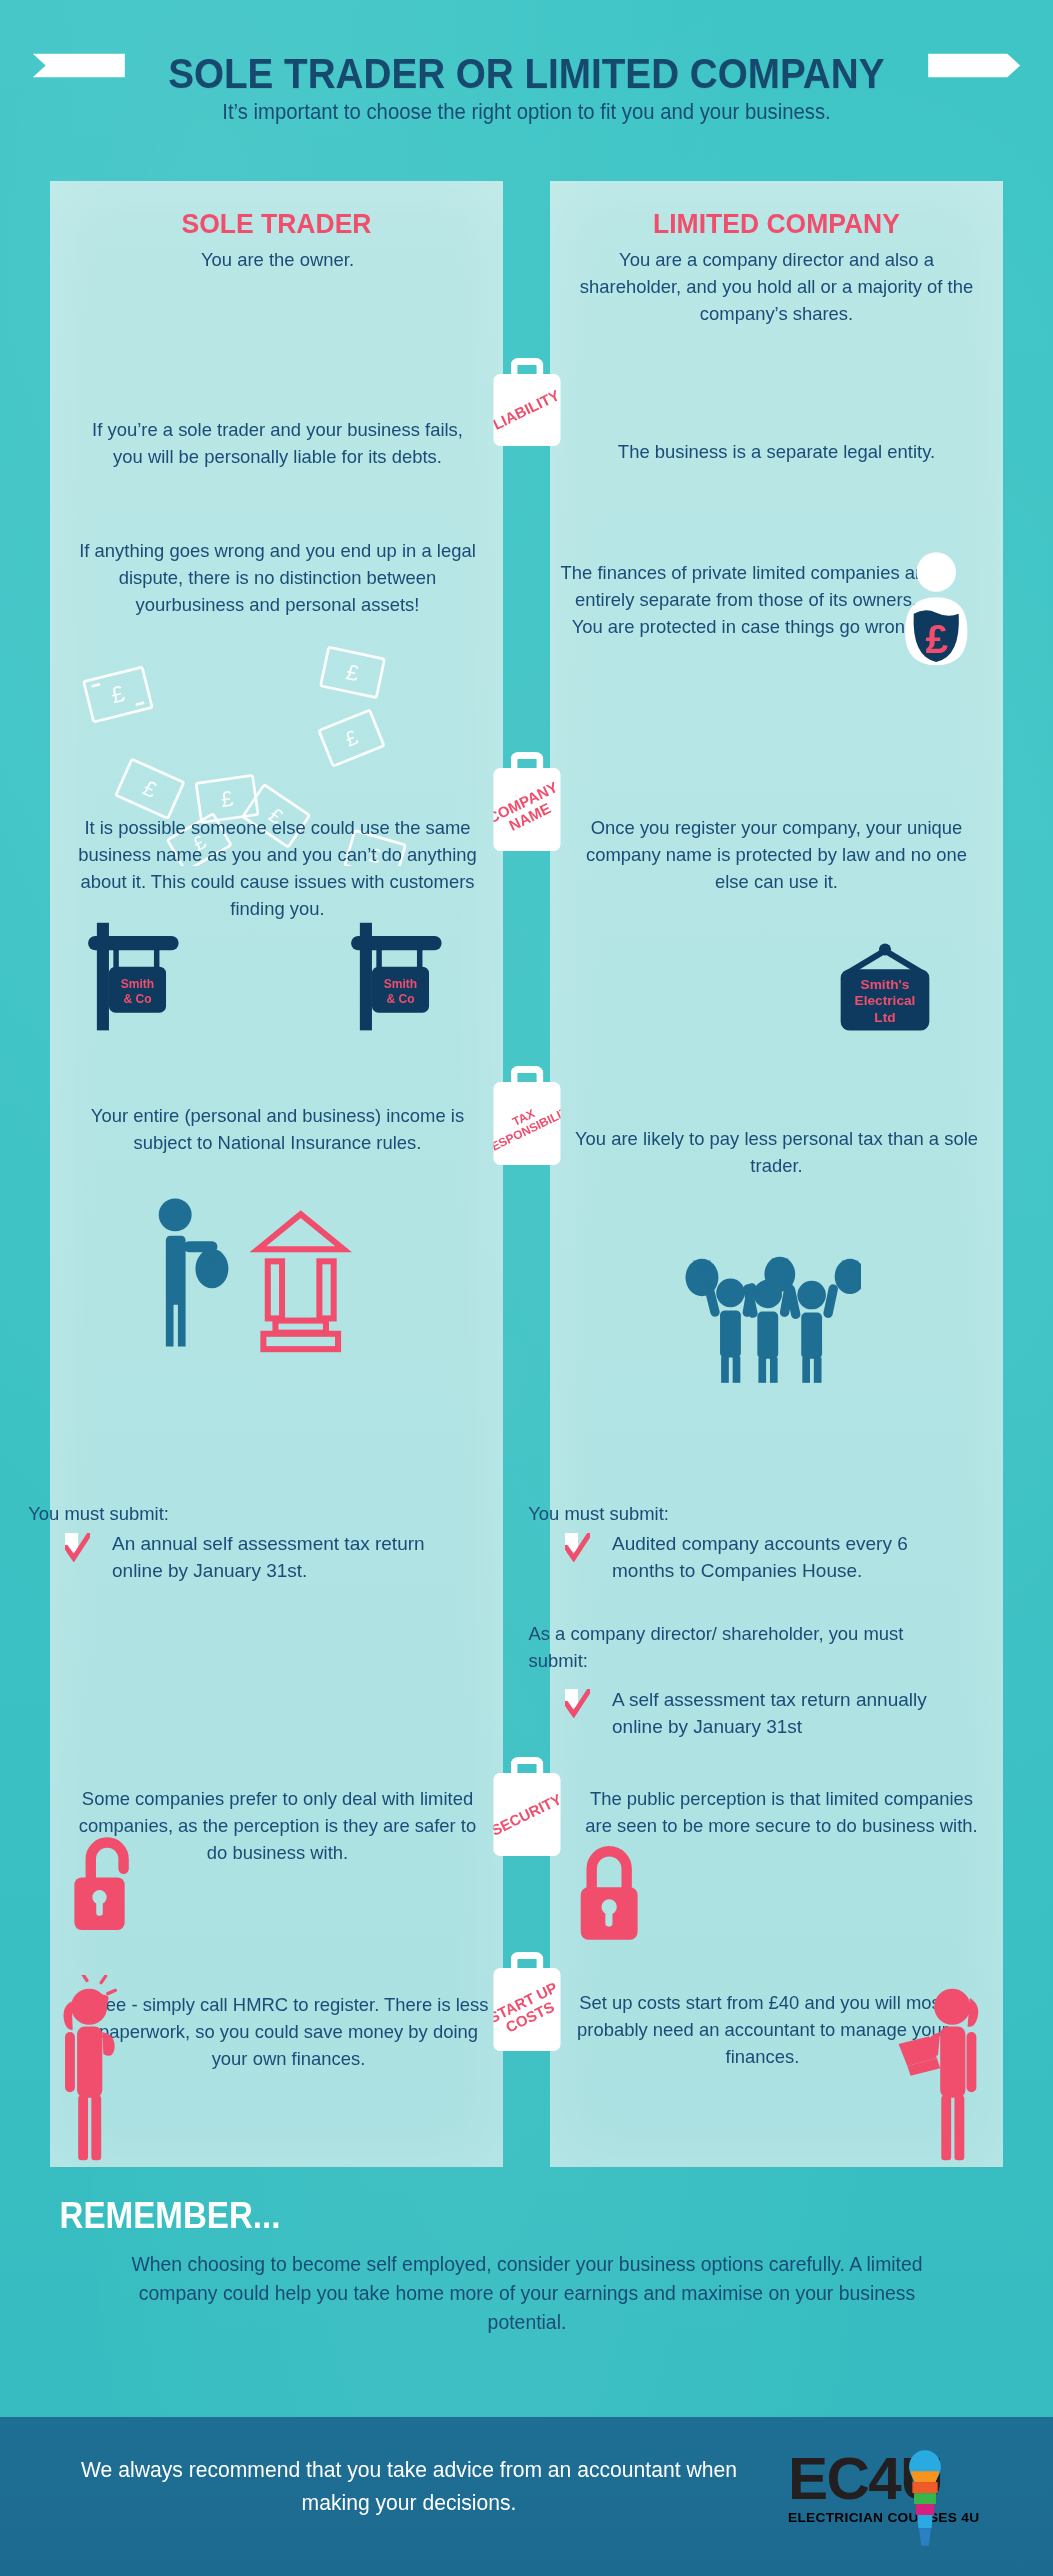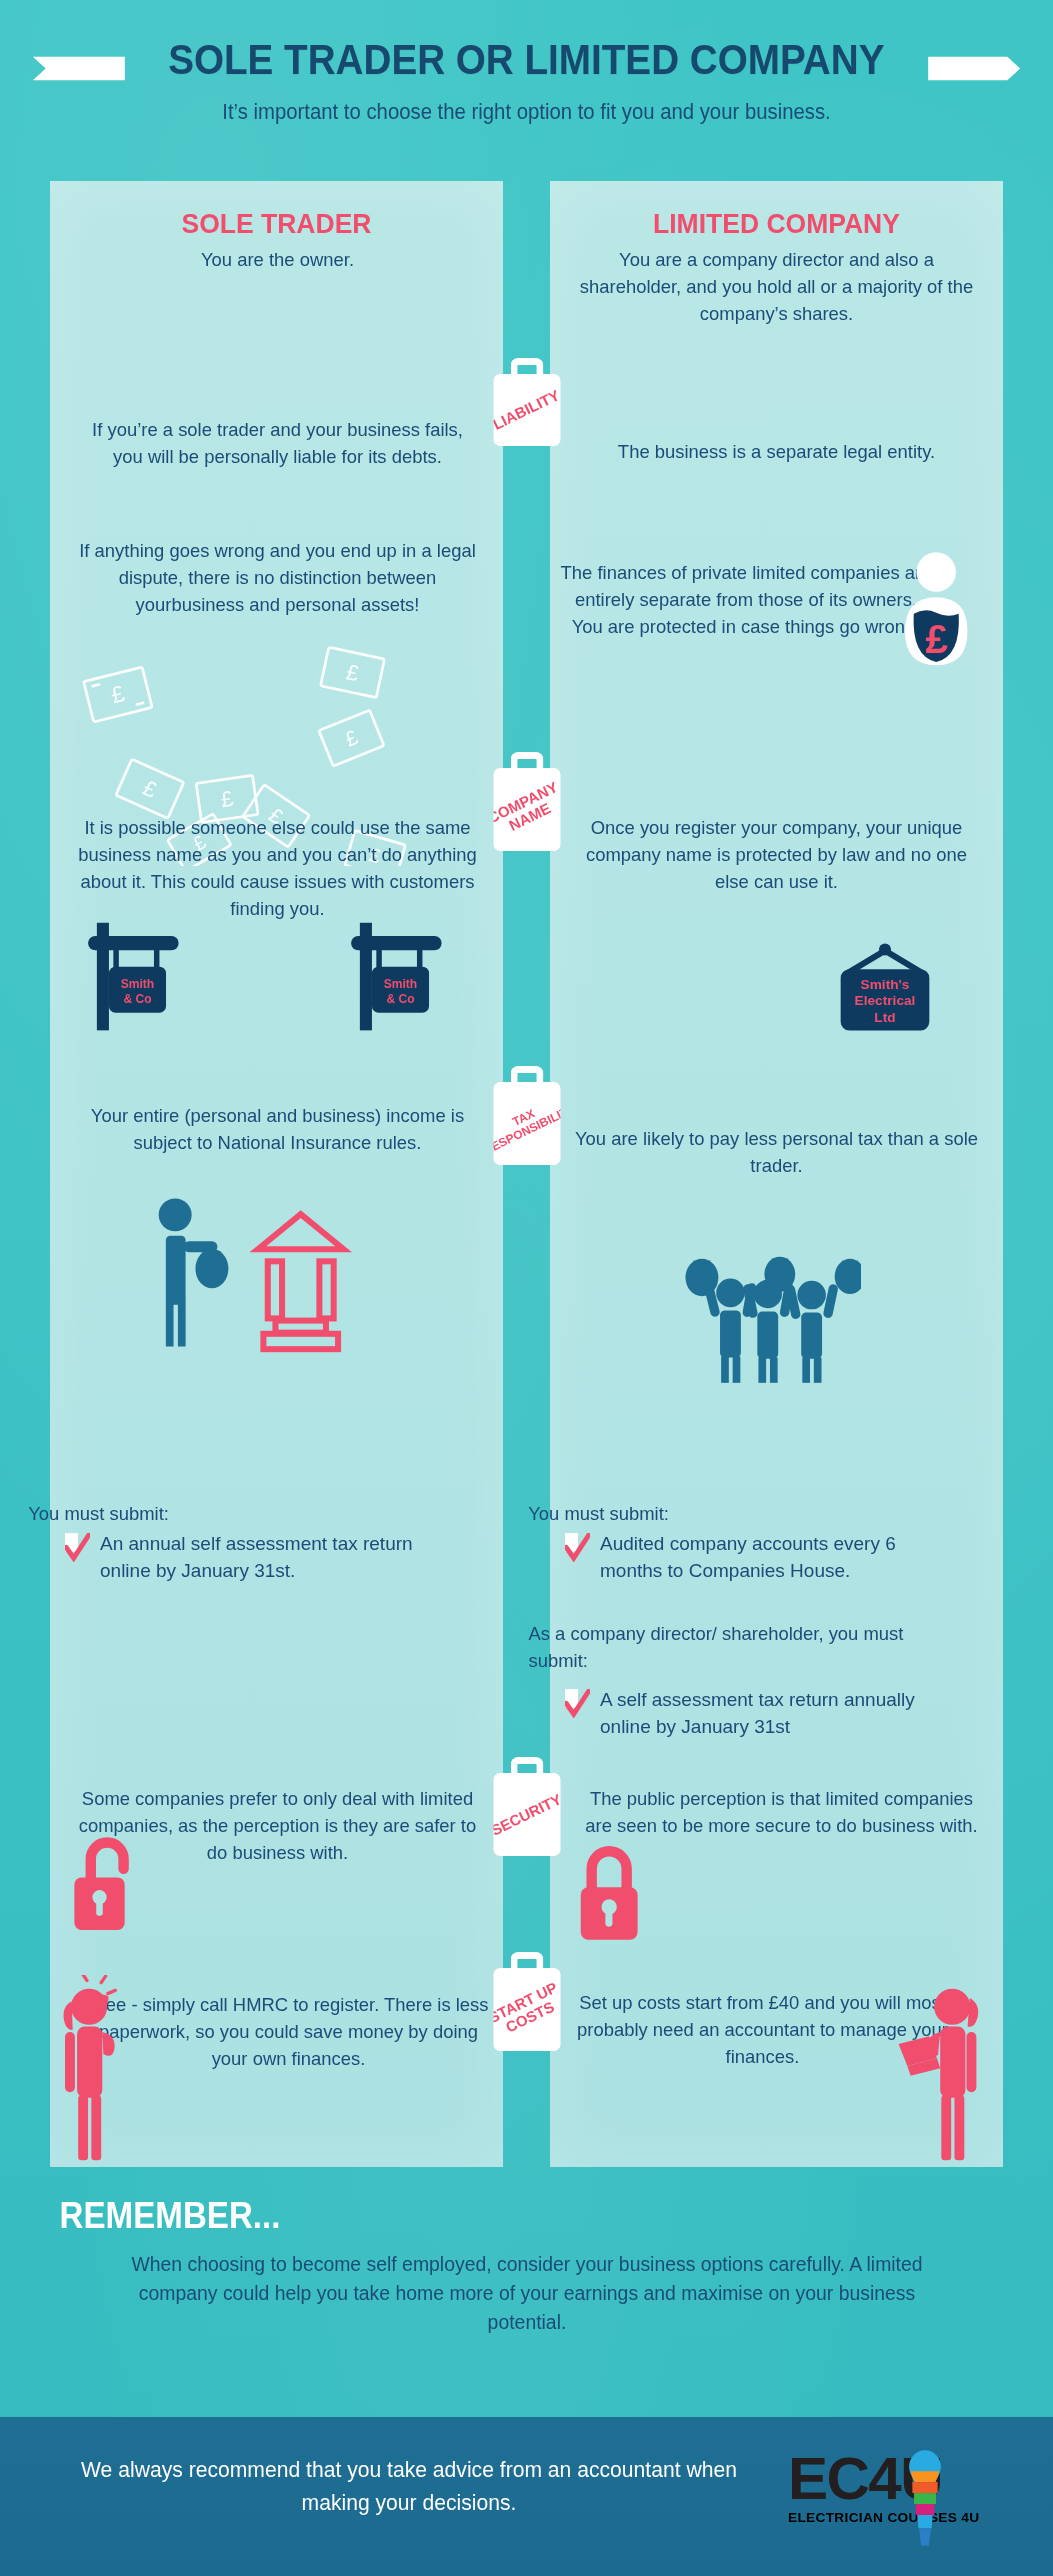--- a/index.html
+++ b/index.html
@@ -16,22 +16,22 @@
       radial-gradient(ellipse at 20% 12%, rgba(255,255,255,0.07) 0%, rgba(255,255,255,0) 45%),
       radial-gradient(ellipse at 80% 40%, rgba(255,255,255,0.06) 0%, rgba(255,255,255,0) 50%),
       radial-gradient(ellipse at 45% 75%, rgba(255,255,255,0.05) 0%, rgba(255,255,255,0) 50%),
       linear-gradient(180deg, #3fc5c6 0%, #3cc2c4 50%, #36bcc0 100%);
     overflow: hidden;
   }
 
   
   .header { position:absolute; top:0; left:0; width:1053px; height:110px; }
   .title-row {
-    position:absolute; top:36px; left:0; width:1053px;
-    display:flex; align-items:flex-end; justify-content:center; gap:8px;
+    position:absolute; top:50px; left:0; width:1053px;
+    display:flex; align-items:flex-start; justify-content:center; gap:8px;
   }
   .ribbon-left, .ribbon-right {
     width:92px; height:31px; background:#ffffff; flex:0 0 auto;
   }
   .ribbon-left {
     clip-path: polygon(0% 12%, 100% 12%, 100% 88%, 0% 88%, 14% 50%);
     margin-right:4.4px;
   }
   .ribbon-right {
     clip-path: polygon(0% 12%, 86% 12%, 100% 50%, 86% 88%, 0% 88%);
@@ -86,21 +86,21 @@
     position:relative;
   }
   .case .body.tall { height:83px; }
   .case .label {
     transform: rotate(-26deg);
     font-family:"Liberation Sans Narrow","Liberation Sans",sans-serif;
     font-weight:bold; color:#f14d6d; font-size:15px; line-height:1.05;
     text-align:center; white-space:nowrap;
   }
   .case .label.sm  { font-size:12px; }
-  .tick-row { display:flex; align-items:flex-start; gap:10px; }
+  .tick-row { display:flex; align-items:flex-start; gap:22px; }
   .tick {
     flex:0 0 auto; width:25px; height:28.5px; margin-top:2.2px;
   }
   .tick-text { text-align:left; color:#1b4c77; font-size:19px; line-height:1.42; }
 
   
   .icon { position:absolute; }
 
   
   .remember-title {

